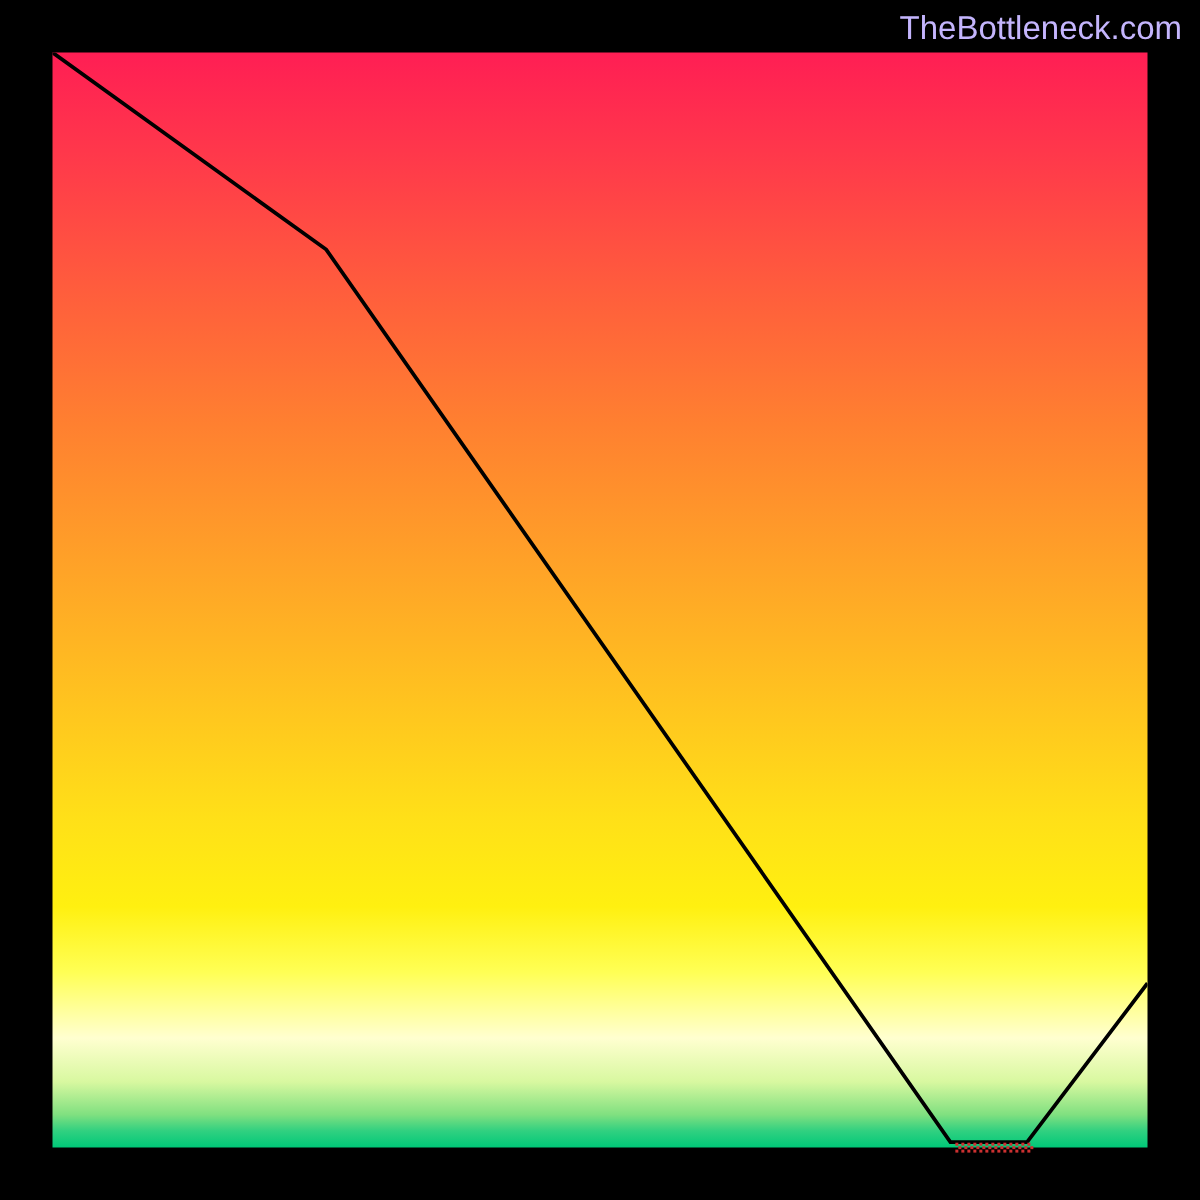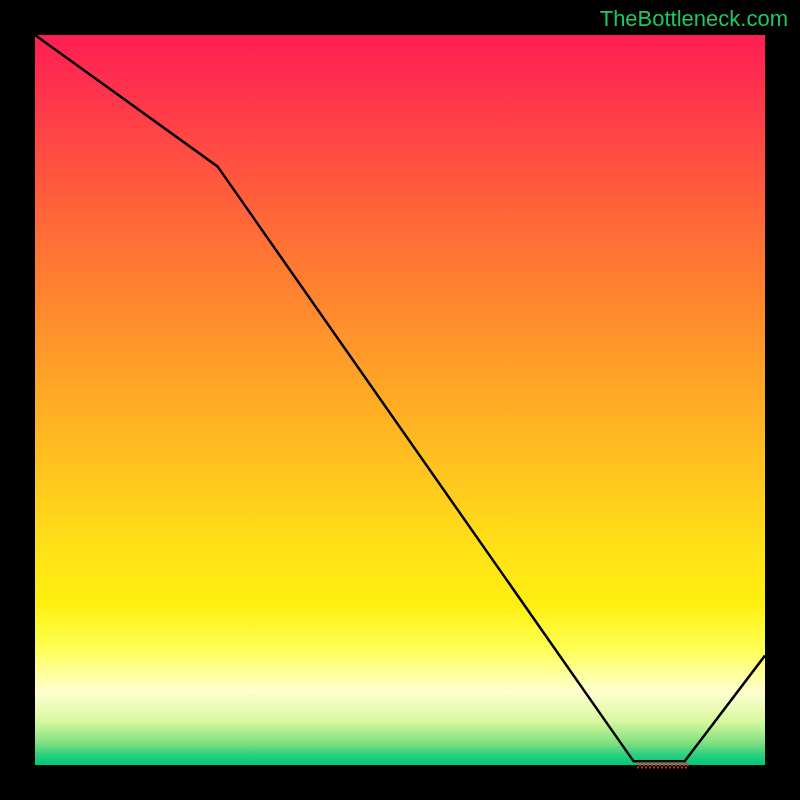--- a/index.html
+++ b/index.html
@@ -8,21 +8,21 @@
     height: 800px;
     background: #000;
     font-family: Arial, sans-serif;
     position: relative;
     overflow: hidden;
   }
   .watermark {
     position: absolute;
     top: 6px;
     right: 12px;
-    color: #22c55e;
+    color: #c4b5fd;
     font-size: 22px;
     z-index: 10;
   }
   .chart-container {
     position: absolute;
     left: 33px;
     top: 33px;
     width: 734px;
     height: 734px;
     border: 2px solid #000;

